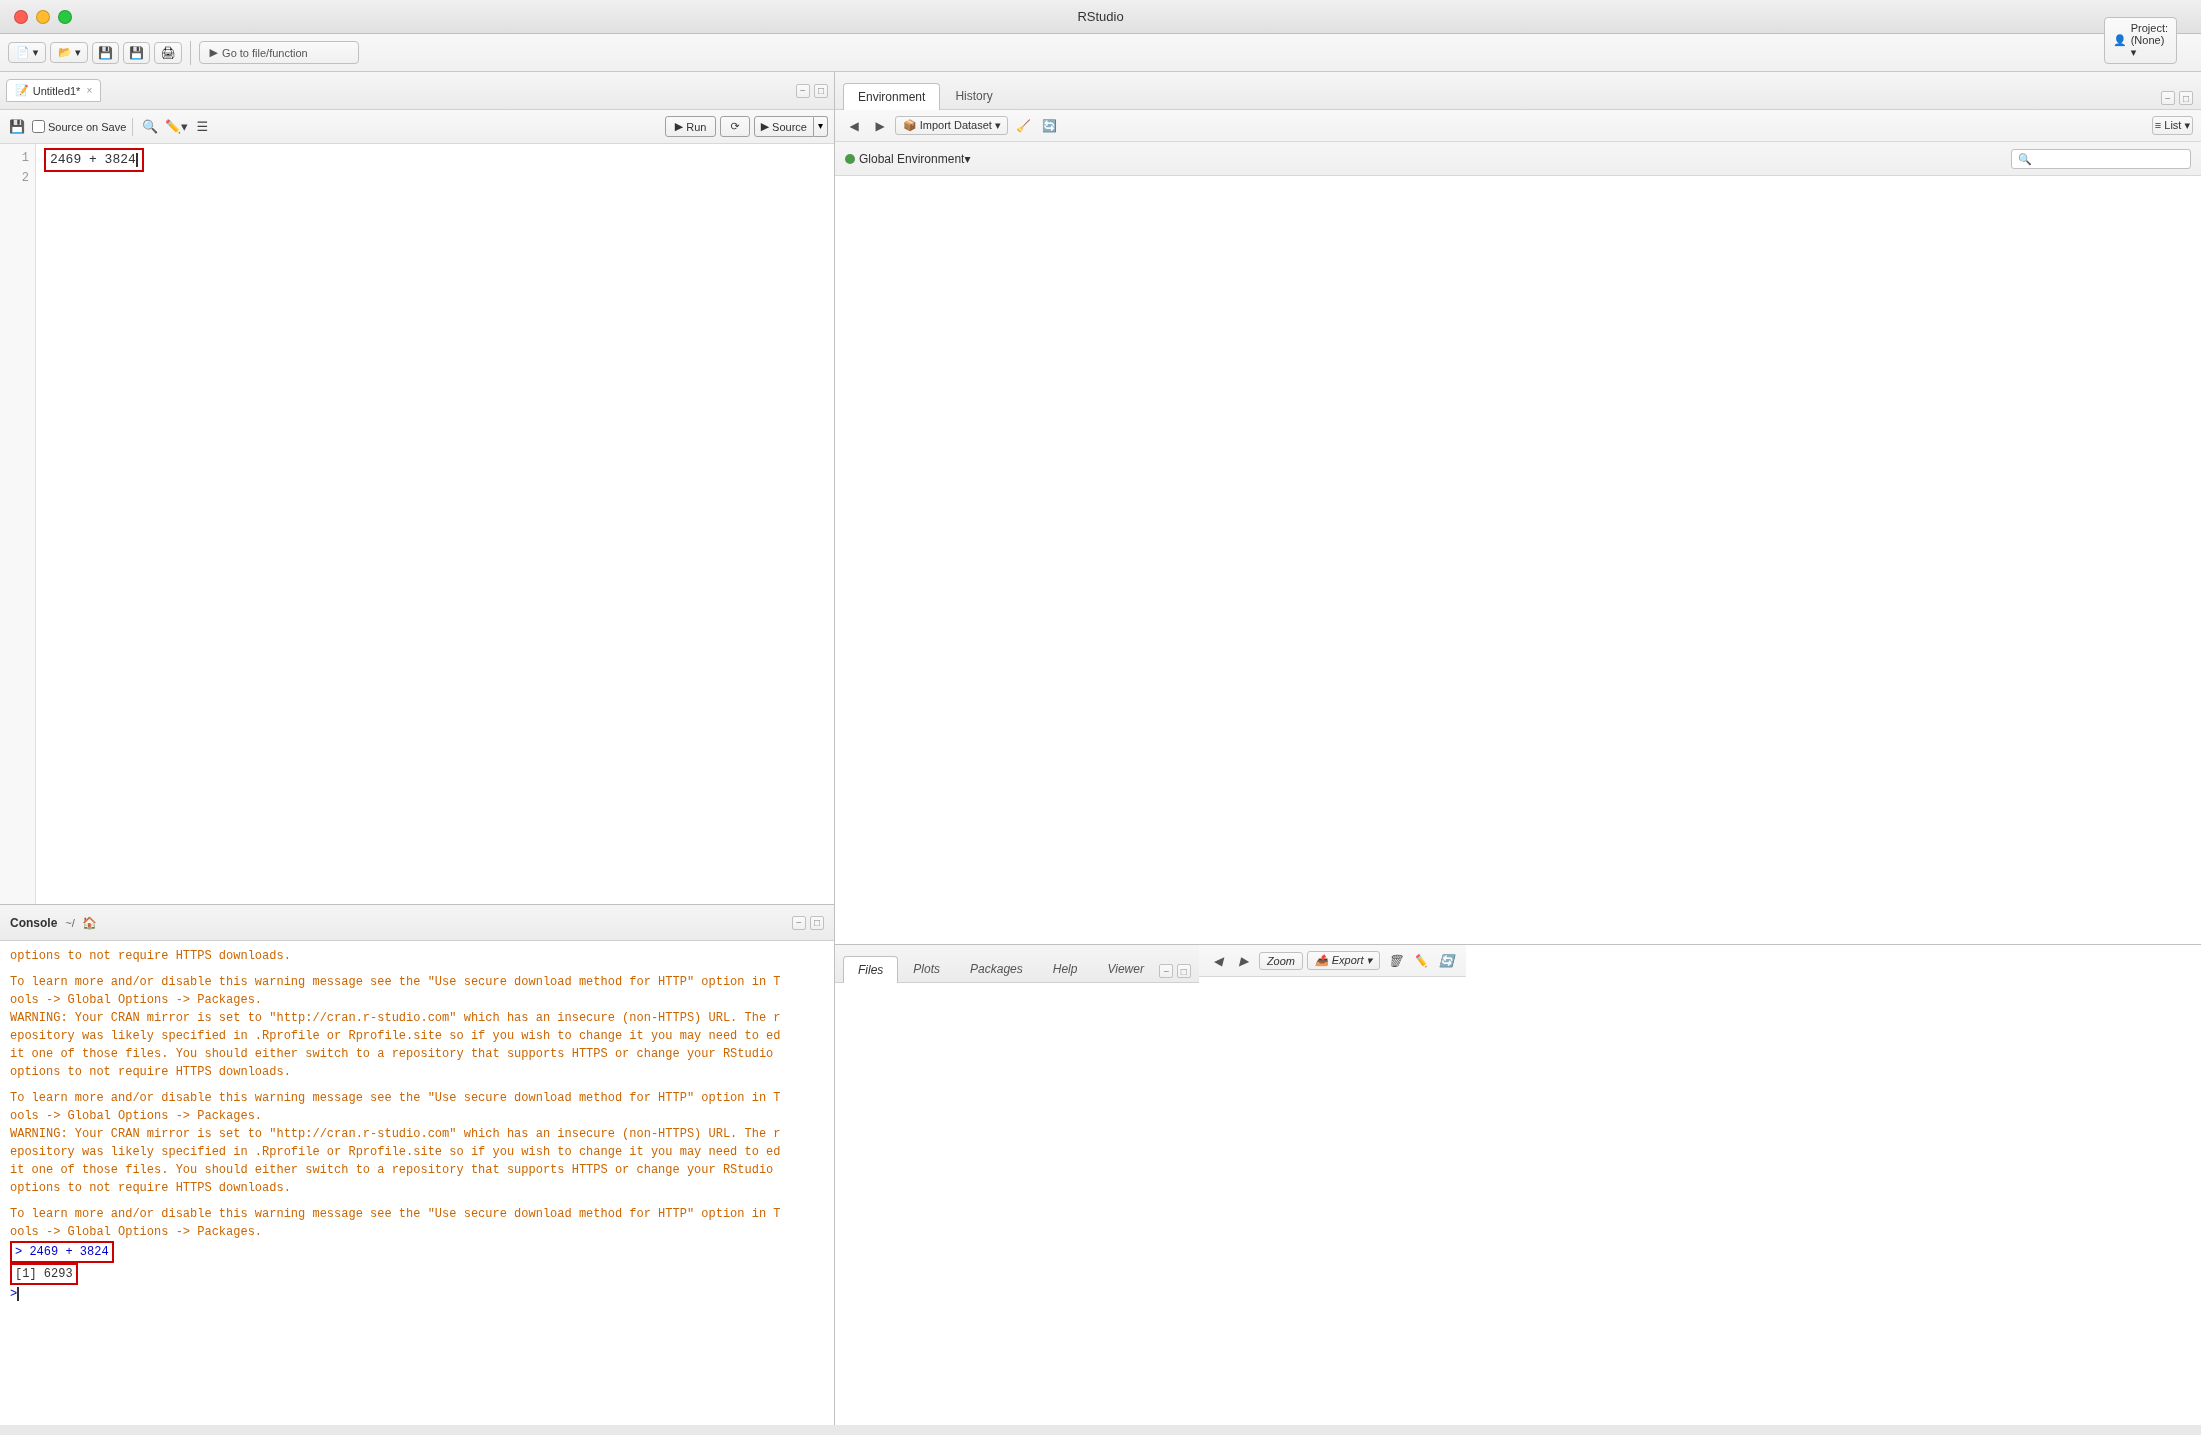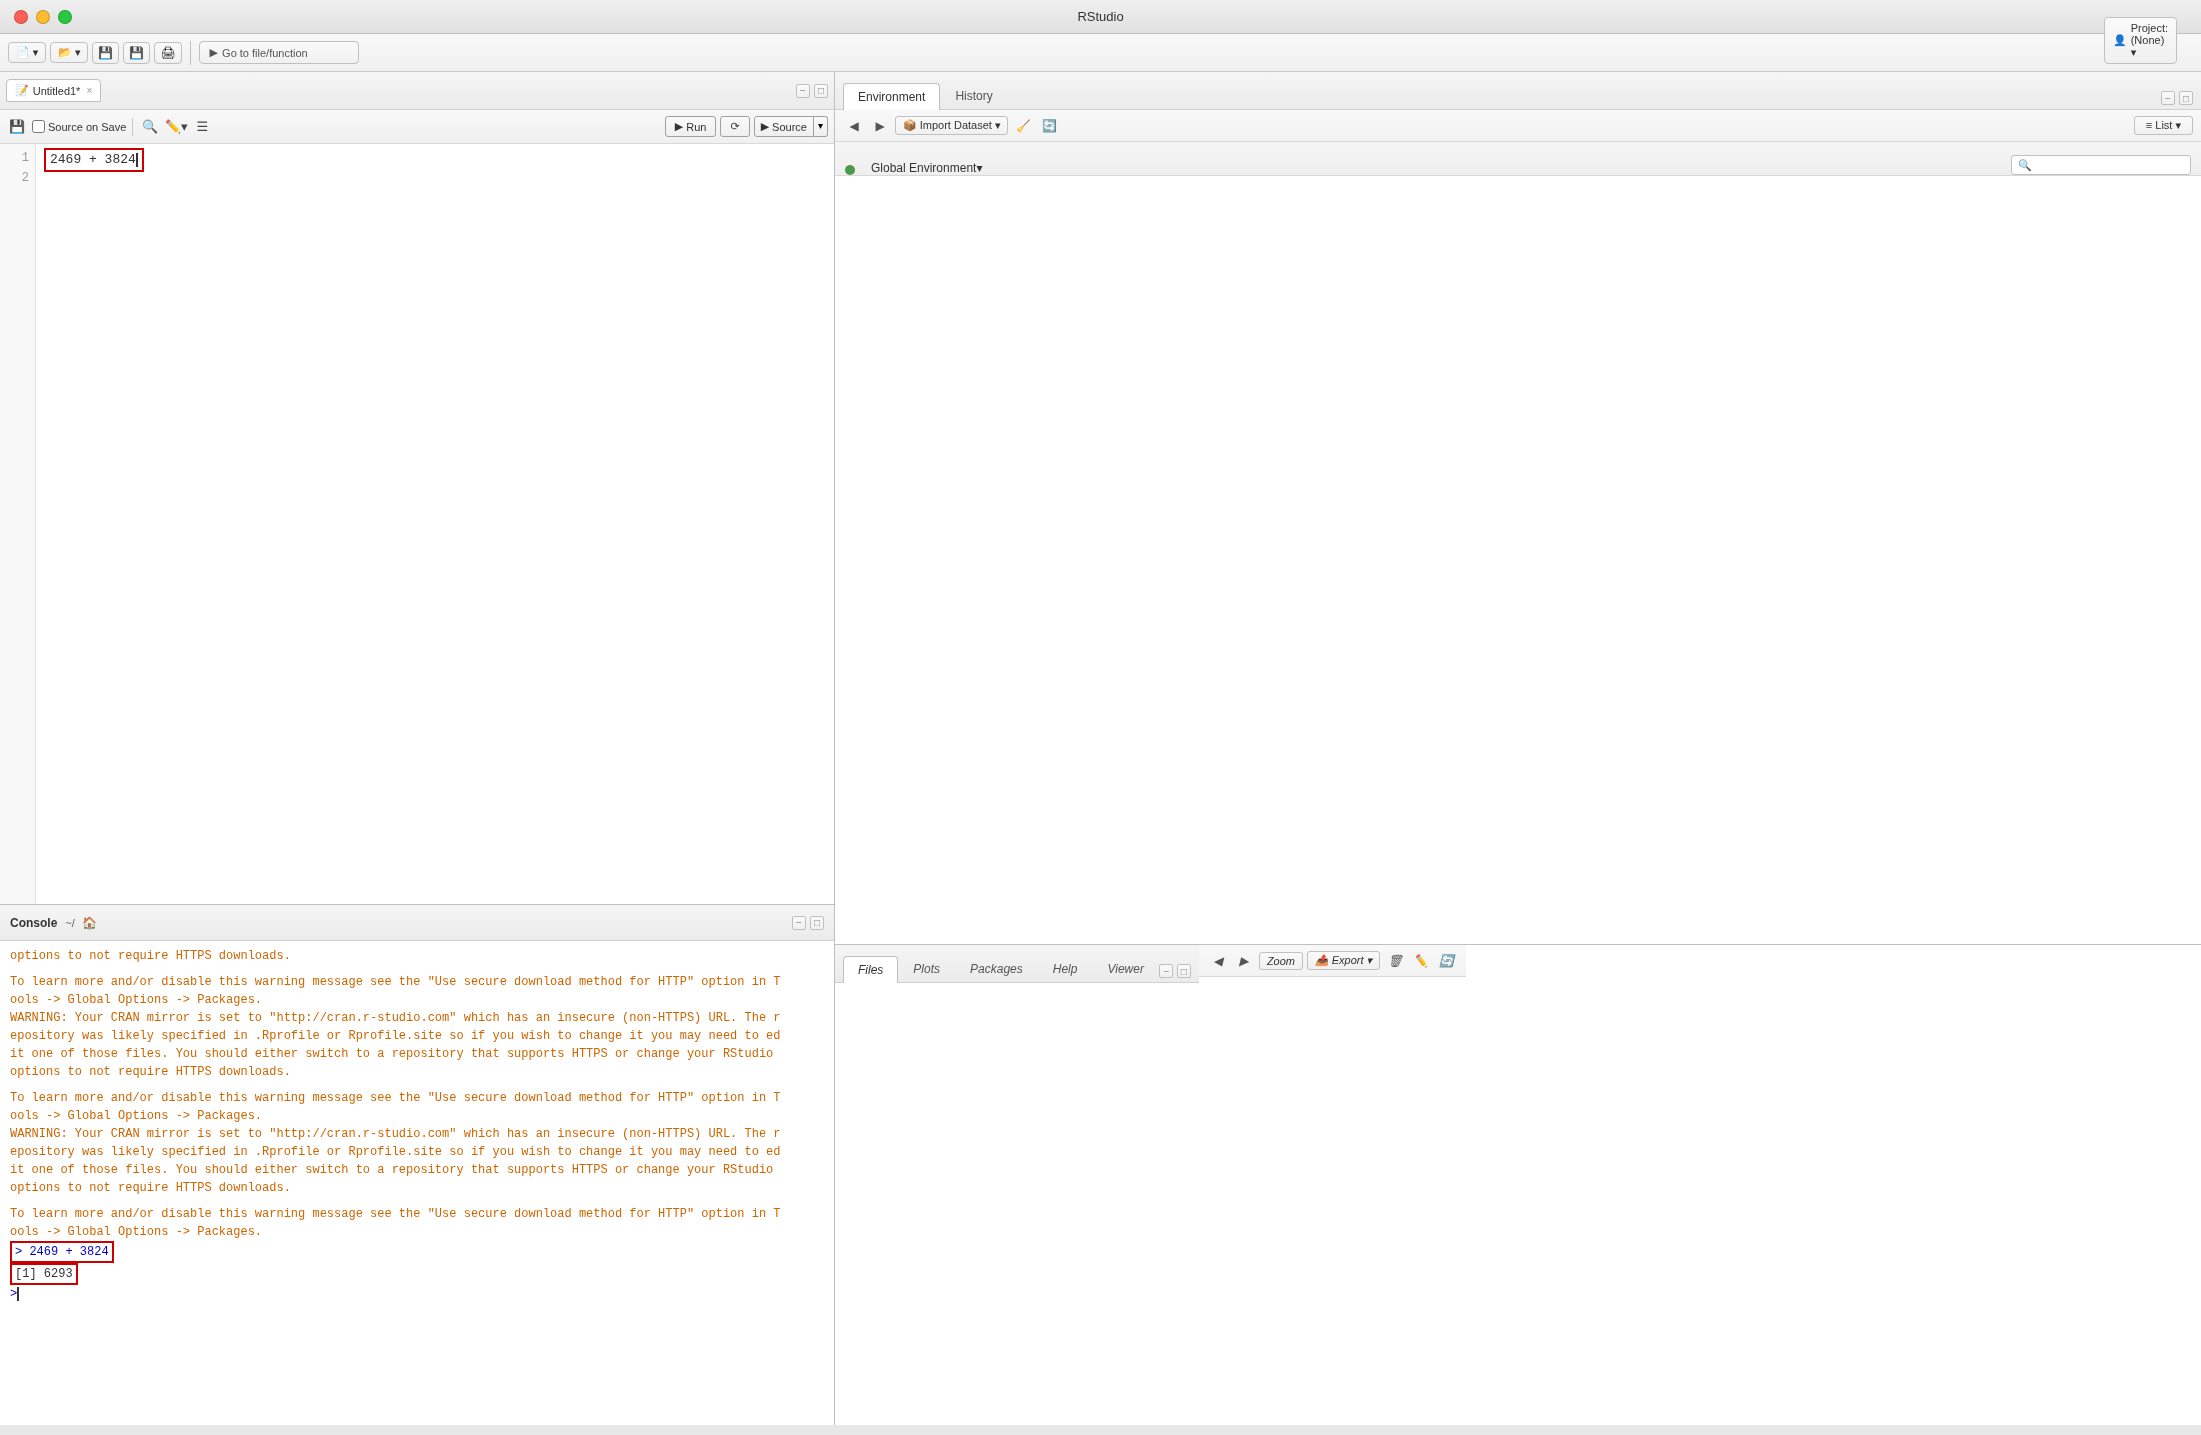--- a/index.html
+++ b/index.html
@@ -423,37 +423,37 @@
       border-radius: 3px;
       background: linear-gradient(to bottom, #fafafa, #f0f0f0);
       font-size: 11px;
       cursor: pointer;
       color: #333;
     }
     .list-btn {
       display: flex;
       align-items: center;
       gap: 3px;
-      padding: 2px 11px;
+      padding: 2px 2px;
       border: 1px solid #c0c0c0;
       border-radius: 3px;
       background: linear-gradient(to bottom, #fafafa, #f0f0f0);
       font-size: 11px;
       cursor: pointer;
       color: #333;
       margin-left: auto;
     }
     .env-global {
       height: 34px;
       background: linear-gradient(to bottom, #f5f5f5, #efefef);
       border-bottom: 1px solid #d8d8d8;
       display: flex;
-      align-items: flex-end;
+      align-items: center;
       padding: 0 10px;
-      gap: 16px;
+      gap: 4px;
     }
     .global-env-label {
       display: flex;
       align-items: center;
       gap: 4px;
       font-size: 12px;
       color: #333;
       cursor: pointer;
     }
     .env-search {

